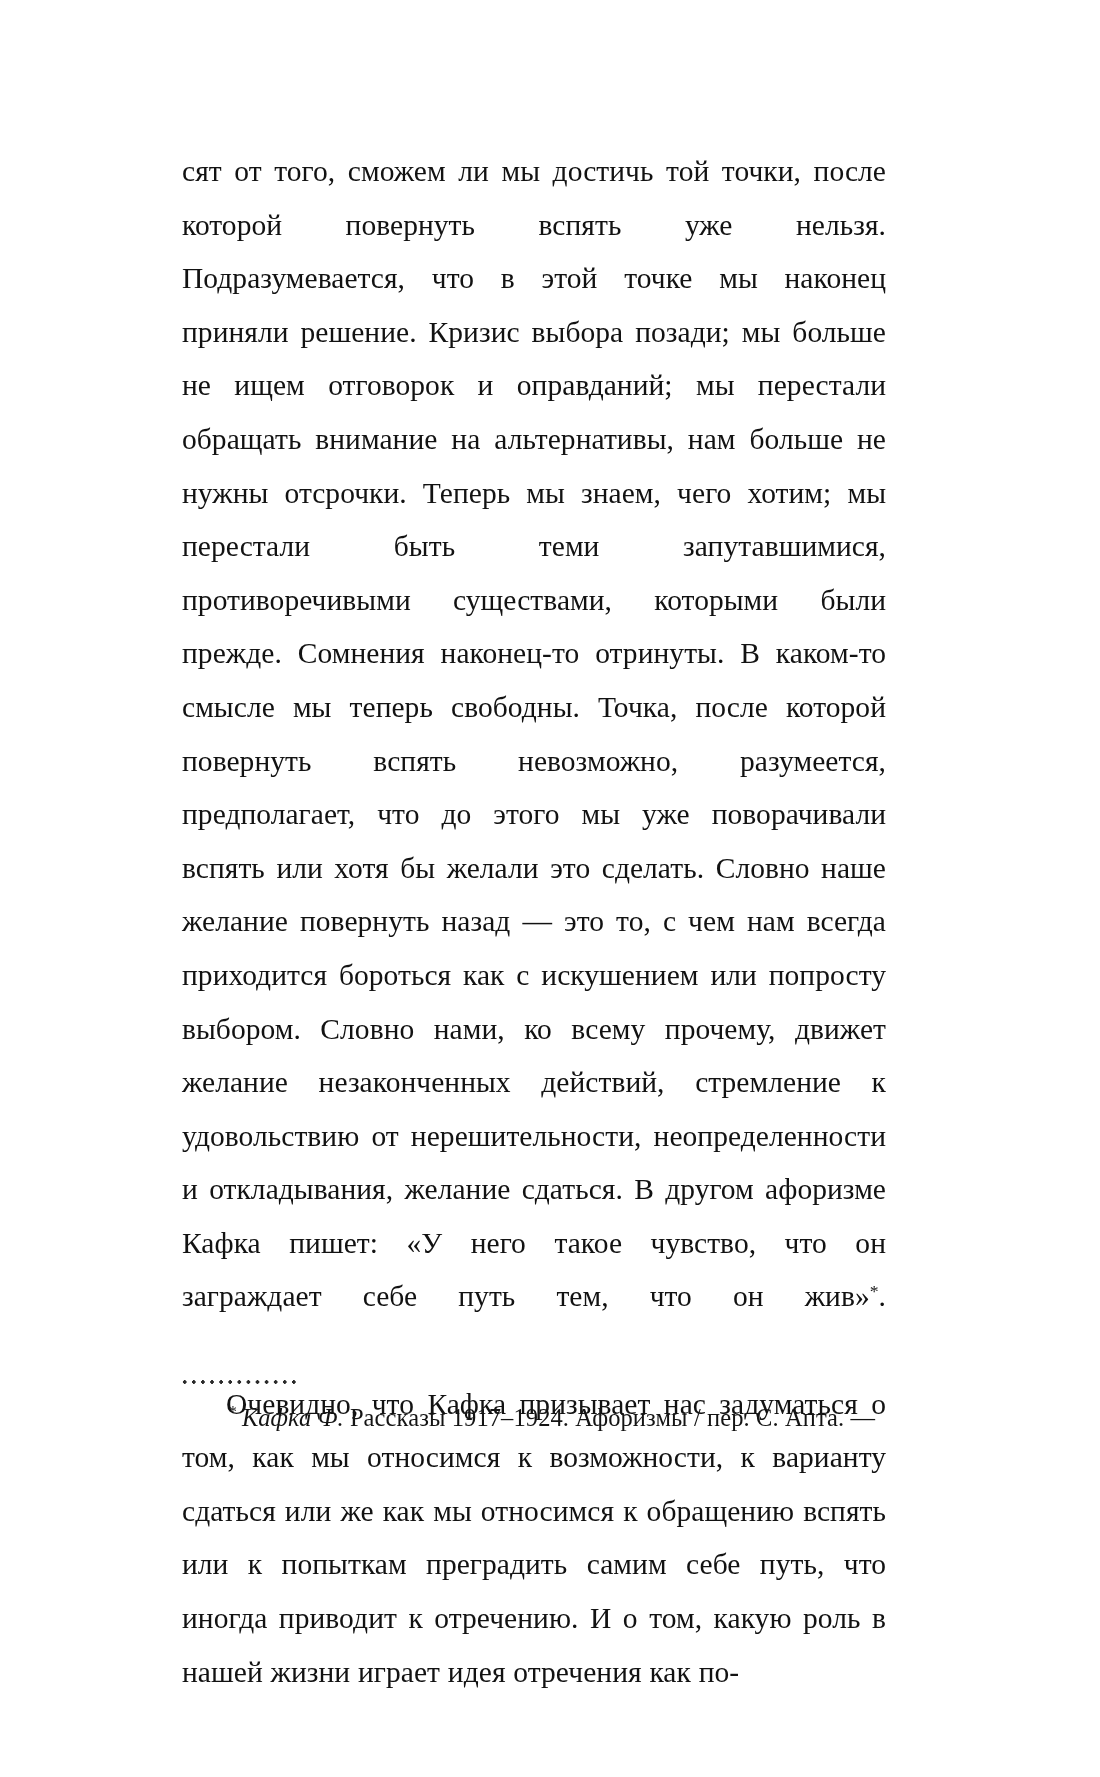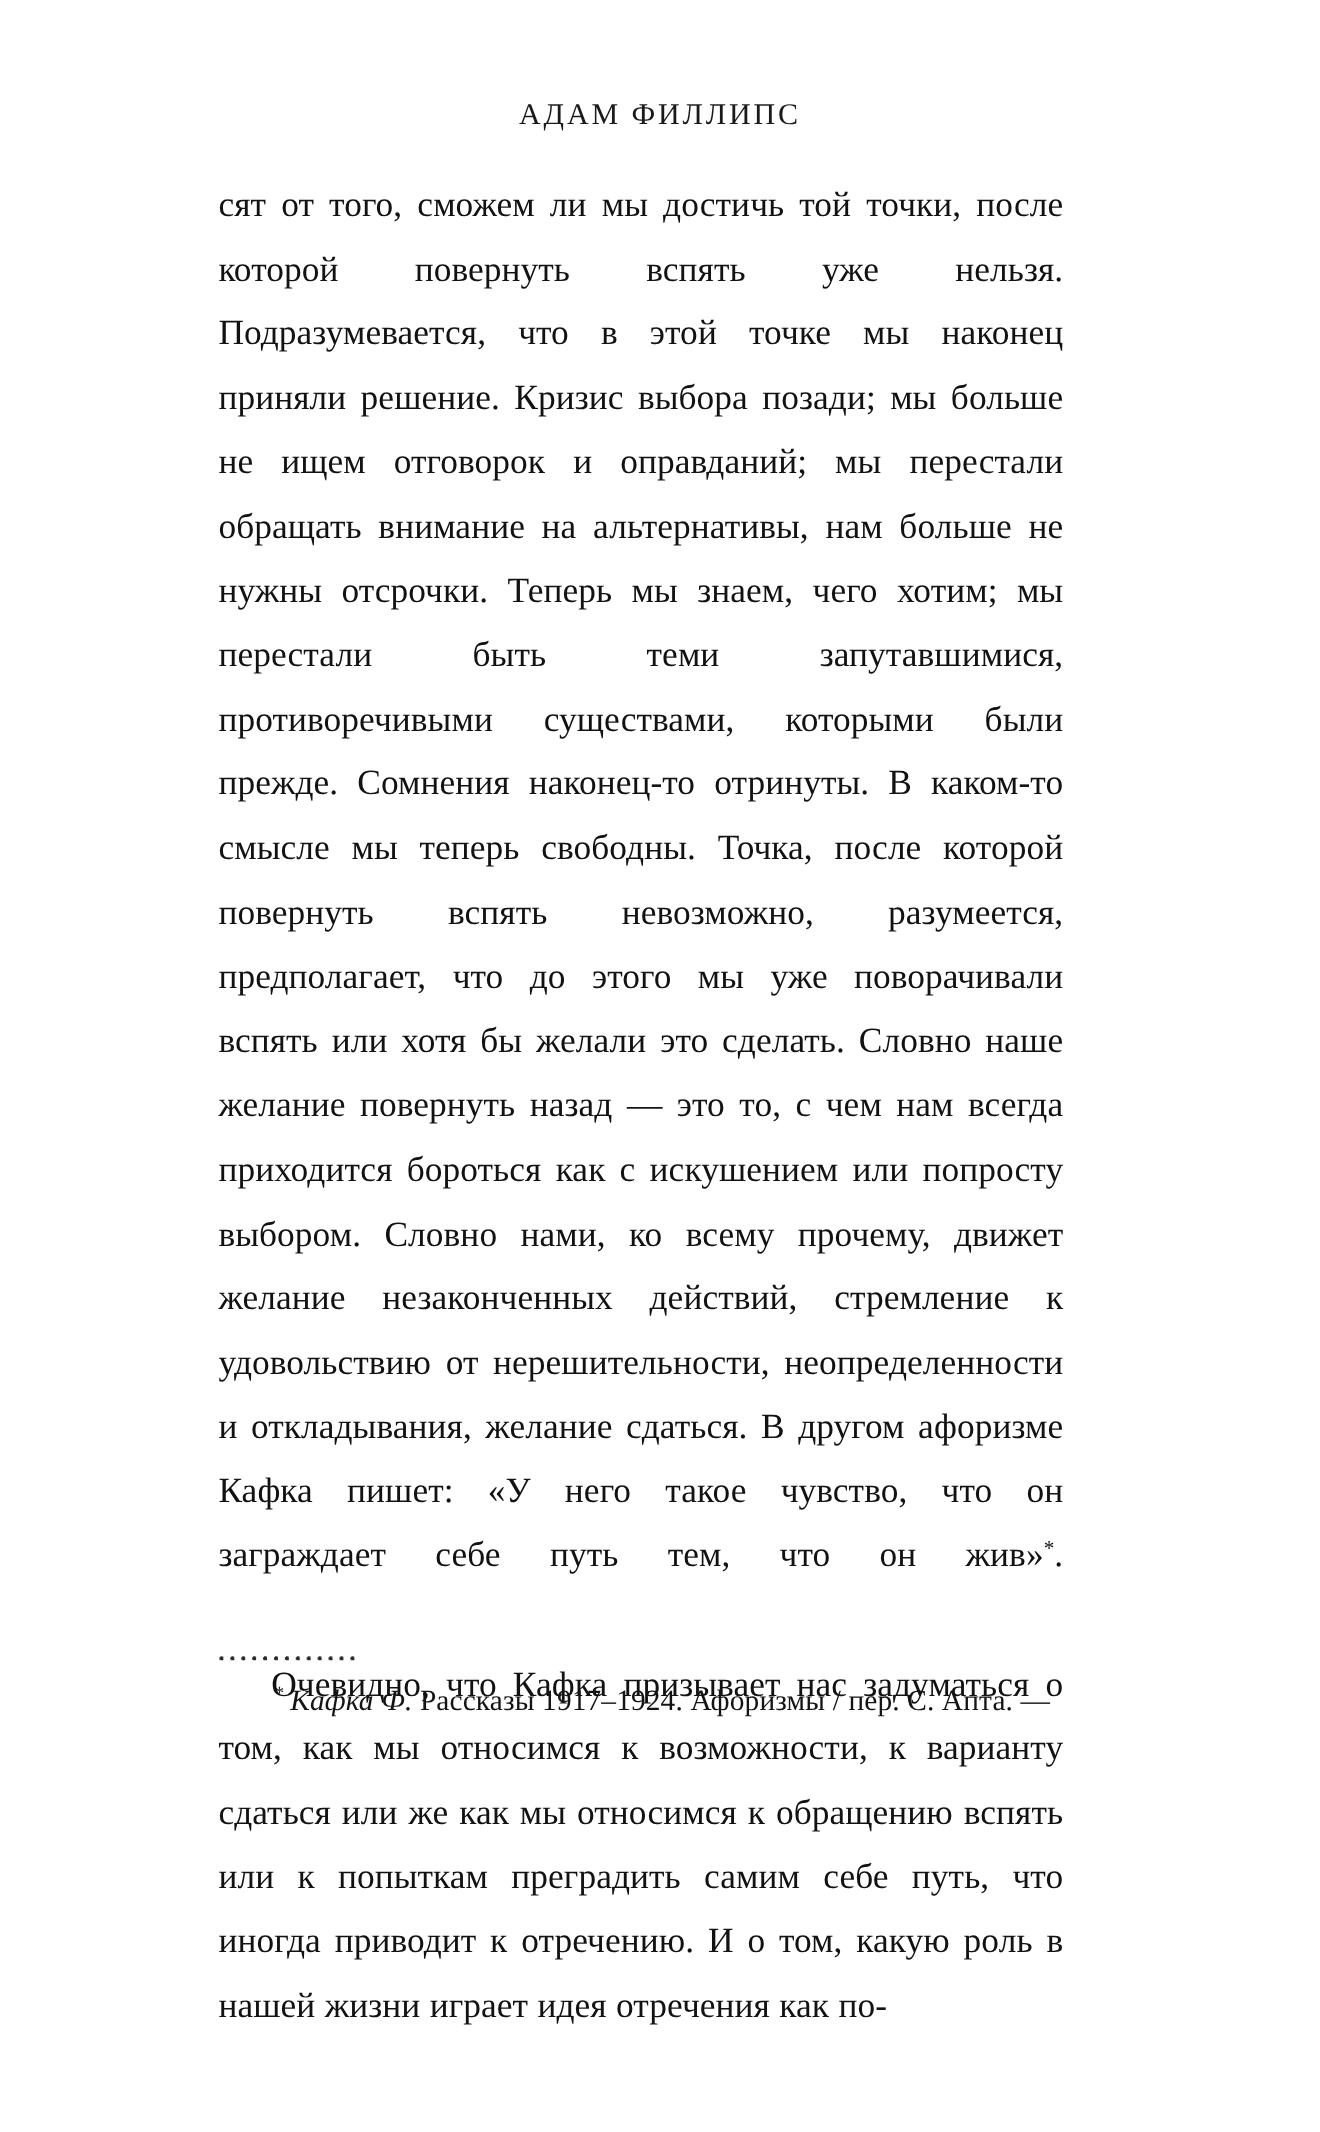--- a/index.html
+++ b/index.html
@@ -128,21 +128,20 @@
     text-align: center;
     font-size: 27px;
     color: #141414;
   }
 </style>
 </head>
 <body>
 
 <div class="page">
 
-  <div class="running-header">АДАМ ФИЛЛИПС</div>
 
   <div class="textblock">
 
     <p class="para"><span>сят от того, сможем ли мы достичь той точки, после которой повернуть вспять уже нельзя. Подразумевается, что в этой точке мы наконец приняли решение. Кризис выбора позади; мы больше не ищем отговорок и оправданий; мы перестали обращать внимание на альтернативы, нам больше не нужны отсрочки. Теперь мы знаем, чего хотим; мы перестали быть теми запутавшимися, противоречивыми существами, которыми были прежде. Сомнения наконец-то отринуты. В каком-то смысле мы теперь свободны. Точка, после которой повернуть вспять невозможно, разумеется, предполагает, что до этого мы уже поворачивали вспять или хотя бы желали это сделать. Словно наше желание повернуть назад — это то, с чем нам всегда приходится бороться как с искушением или попросту выбором. Словно нами, ко всему прочему, движет желание незаконченных действий, стремление к удовольствию от нерешительности, неопределенности и откладывания, желание сдаться. В другом афоризме Кафка пишет: «У него такое чувство, что он заграждает себе путь тем, что он жив»</span><sup class="fnmark">*</sup><span>.</span></p>
 
     <p class="para nostretch">Очевидно, что Кафка призывает нас задуматься о том, как мы относимся к возможности, к варианту сдаться или же как мы относимся к обращению вспять или к попыткам преградить самим себе путь, что иногда приводит к отречению. И о том, какую роль в нашей жизни играет идея отречения как по-</p>
 
   </div>
 
   <div class="footnote-area">

